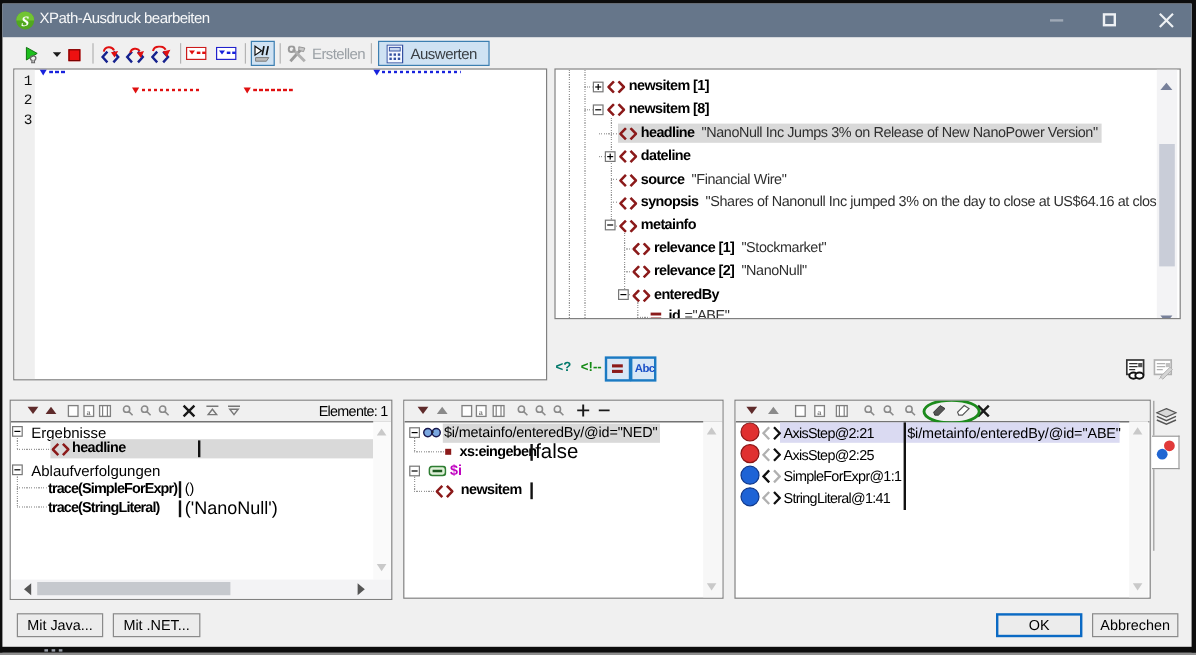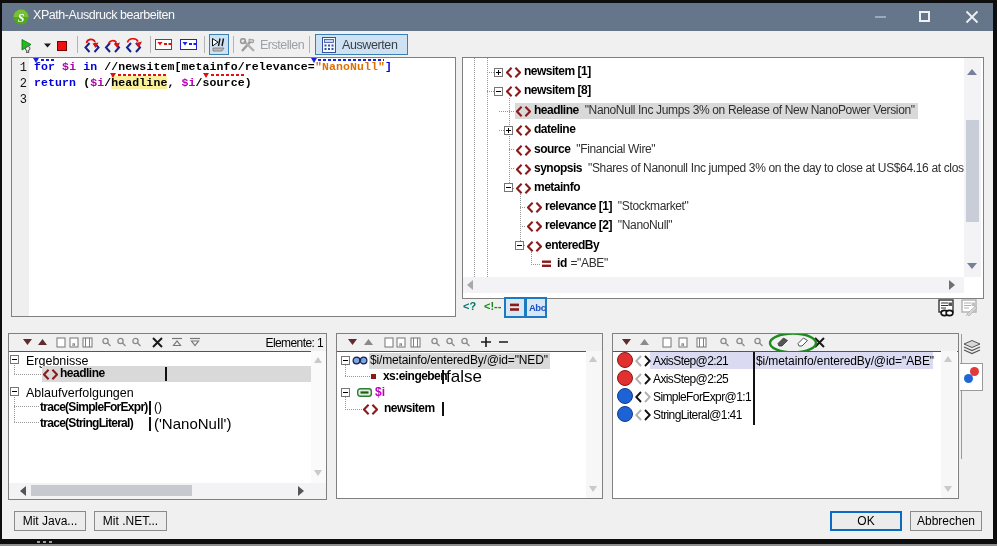--- a/index.html
+++ b/index.html
@@ -142,36 +142,32 @@
           <rect x="6" y="11" width="2" height="2"></rect>
           <rect x="9.5" y="11" width="2" height="2"></rect>
       </g>
     </svg>
     <div class="abs" style="left:342px;top:7px;font-size:12.5px;letter-spacing:-0.4px;color:#3a3f44;">Auswerten</div>
   </div>
 
   <div id="editor" class="panel" style="left:11px;top:57px;width:445px;height:260px;">
     <div class="abs" style="left:0;top:0;width:17px;height:258px;background:#efefef;"></div>
     <div class="mono" style="position:absolute;left:0;top:2px;width:15px;text-align:right;font-size:12px;line-height:16px;color:#111;">1<br>2<br>3</div>
-    <div id="code" class="mono" style="position:absolute;left:22px;top:0;font-size:11.5px;font-weight:bold;letter-spacing:0.12px;white-space:pre;color:#000;">
-      <div style="position:absolute;left:0;top:1px;line-height:16px;"><span class="kw">for</span> <span class="vr">$i</span> <span class="kw">in</span> //newsitem[metainfo/relevance=<span class="st">"NanoNull"</span><span class="kw">]</span></div>
-      <div style="position:absolute;left:0;top:17px;line-height:16px;"><span class="kw">return</span> (<span class="vr">$i</span>/<span id="hlword">headline</span>, <span class="vr">$i</span>/source)</div>
-    </div>
 
     <div class="abs tri-blue" style="left:21px;top:0px;"></div>
     <div class="abs dash-blue" style="left:29px;top:1px;width:14px;"></div>
     <div class="abs tri-blue" style="left:299px;top:0px;"></div>
     <div class="abs dash-blue" style="left:306px;top:1px;width:66px;"></div>
     <div class="abs tri-red" style="left:98px;top:15px;"></div>
     <div class="abs dash-red" style="left:106px;top:16px;width:50px;"></div>
     <div class="abs tri-red" style="left:191px;top:15px;"></div>
     <div class="abs dash-red" style="left:199px;top:16px;width:33px;"></div>
   </div>
 
-  <div id="treepanel" class="panel" style="left:462px;top:57px;width:522px;height:242px;">
+  <div id="treepanel" class="panel" style="left:462px;top:57px;width:522px;height:209px;">
 
     <div class="vdot" style="left:11px;top:0;height:220px;"></div>
     <div class="vdot" style="left:24px;top:0;height:220px;"></div>
 
     <div class="vdot" style="left:46px;top:40px;height:90px;"></div>
     <div class="vdot" style="left:57px;top:136px;height:52px;"></div>
     <div class="vdot" style="left:68px;top:192px;height:15px;"></div>
 
     <div class="hdot" style="left:24px;top:14px;width:7px;"></div>
     <div class="hdot" style="left:24px;top:33px;width:7px;"></div>

